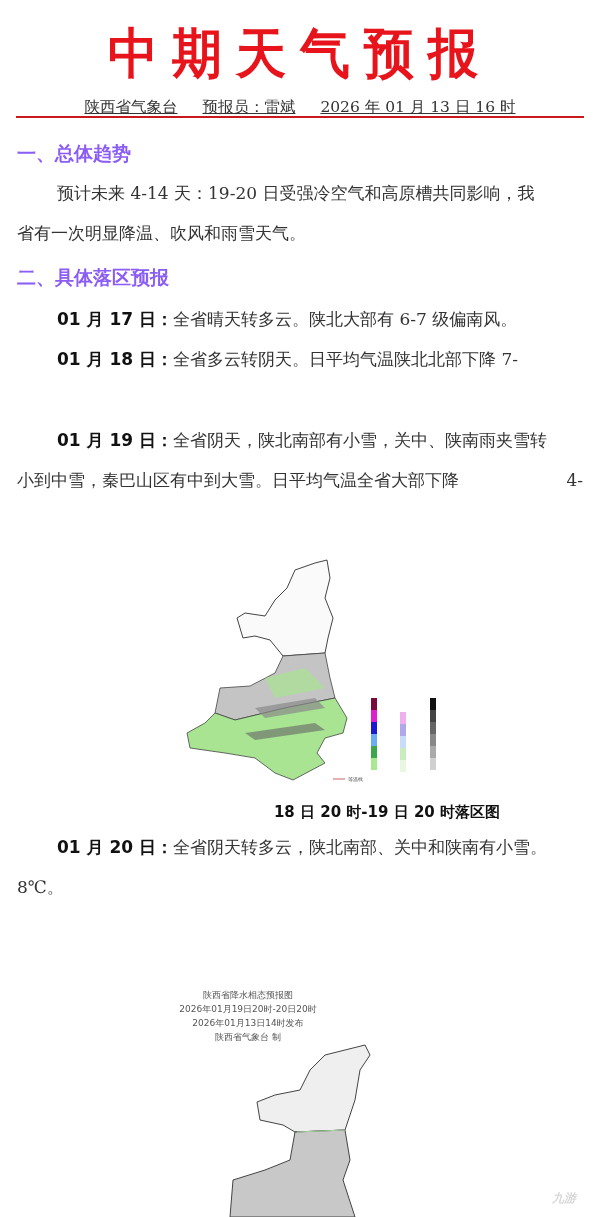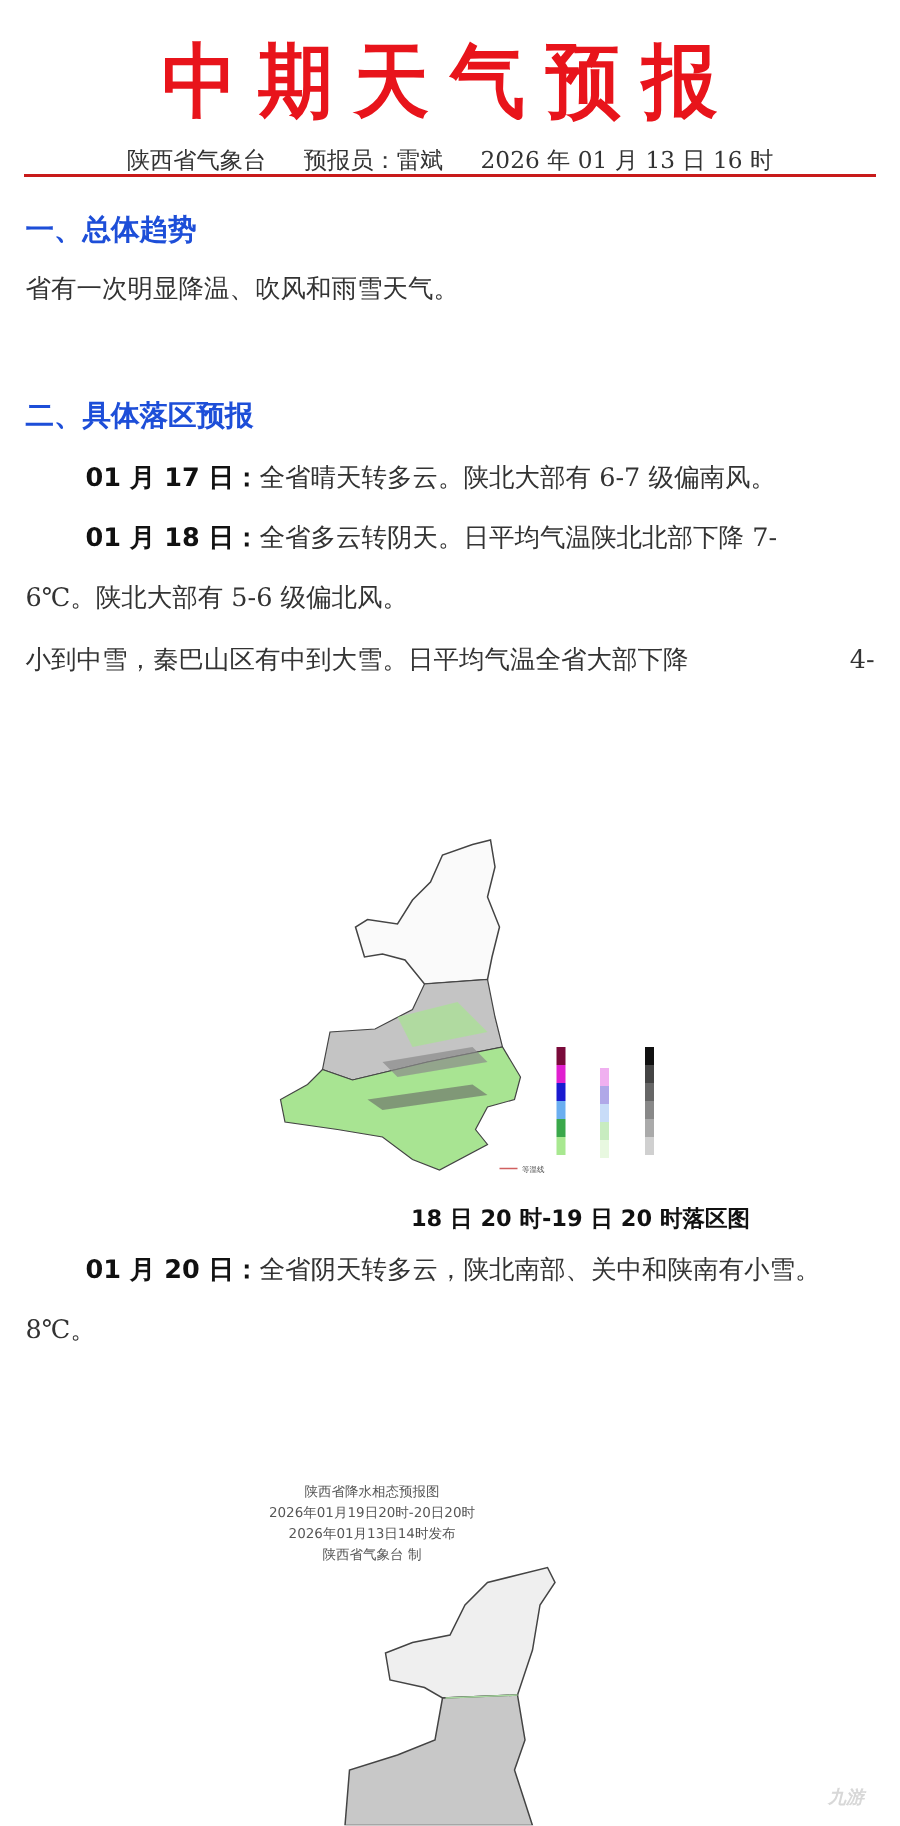--- a/index.html
+++ b/index.html
@@ -10,27 +10,27 @@
     .title {
       position: absolute; left: 0; top: 18px; width: 600px; text-align: center;
       font-family: "DejaVu Sans", sans-serif; font-weight: bold;
       color: #e8141b; font-size: 50px; letter-spacing: 14px; line-height: 72px;
       transform: scaleY(1.08);
     }
     .meta {
       position: absolute; left: 0; top: 96px; width: 600px; text-align: center;
       font-size: 15.5px; color: #333; line-height: 22px;
     }
-    .meta span { margin: 11px 10px; }
+    .meta span { margin: 11px 10px; text-decoration: underline; }
     .redline {
       position: absolute; left: 16px; top: 116px; width: 568px; height: 2px; background: #c81a1a;
     }
     .h1 {
       position: absolute; left: 17px; font-family: "DejaVu Sans", sans-serif;
-      font-weight: bold; font-size: 19px; color: #1d4ed8; line-height: 26px;
+      font-weight: bold; font-size: 19px; color: #8b5cf6; line-height: 26px;
     }
     .para {
       position: absolute; left: 17px; width: 566px; font-size: 17px; line-height: 40px; color: #333;
     }
     .para .indent { display: inline-block; width: 40px; }
     .para b { font-weight: bold; color: #111; font-family: "DejaVu Sans", sans-serif; }
     .caption {
       position: absolute; left: 0; width: 500px; text-align: right;
       font-weight: bold; font-size: 15px; color: #111; top: 803px;
       font-family: "DejaVu Sans", sans-serif;
@@ -52,35 +52,36 @@
 <div class="title">中期天气预报</div>
 <div class="meta">
   <span>陕西省气象台</span>
   <span>预报员：雷斌</span>
   <span>2026 年 01 月 13 日 16 时</span>
 </div>
 <div class="redline"></div>
 
 <div class="h1" style="top:140px">一、总体趋势</div>
 <div class="para" style="top:173px">
+  <div><span class="indent"></span><span>预计未来 4-14 天：19-20 日受强冷空气和高原槽共同影响，我</span></div>
   <div><span>省有一次明显降温、吹风和雨雪天气。</span></div>
 </div>
 
 <div class="h1" style="top:264px">二、具体落区预报</div>
 
 <div class="para" style="top:299px">
   <div><span class="indent"></span><b>01 月 17 日：</b><span>全省晴天转多云。陕北大部有 6-7 级偏南风。</span></div>
 </div>
 
 <div class="para" style="top:339px">
   <div><span class="indent"></span><b>01 月 18 日：</b><span>全省多云转阴天。日平均气温陕北北部下降 7-</span></div>
-  <div><span>6℃。陕北大部有 5-6 级偏北风。</span></div>
 </div>
 
 <div class="para" style="top:420px">
+  <div><span class="indent"></span><b>01 月 19 日：</b><span>全省阴天，陕北南部有小雪，关中、陕南雨夹雪转</span></div>
   <div style="display:flex;justify-content:space-between">
       <span>小到中雪，秦巴山区有中到大雪。日平均气温全省大部下降</span>
       <span>4-</span>
     </div>
 </div>
 
 <svg class="map" style="left:175px;top:558px" width="280" height="235" viewBox="0 0 280 235">
 
   <path d="M140,5 L152,2 L155,20 L150,40 L158,60 L153,80 L150,95 L108,98 L95,82 L80,78 L68,80 L62,60 L70,55 L90,58 L100,42 L112,30 L120,12 Z" fill="#fafafa" stroke="#444" stroke-width="1"></path>
 

